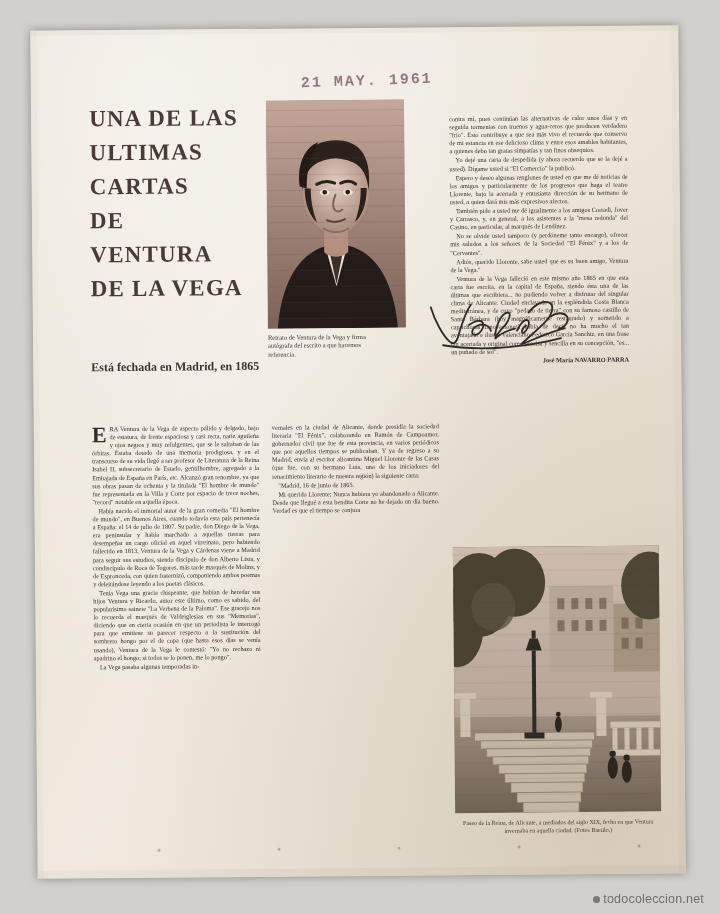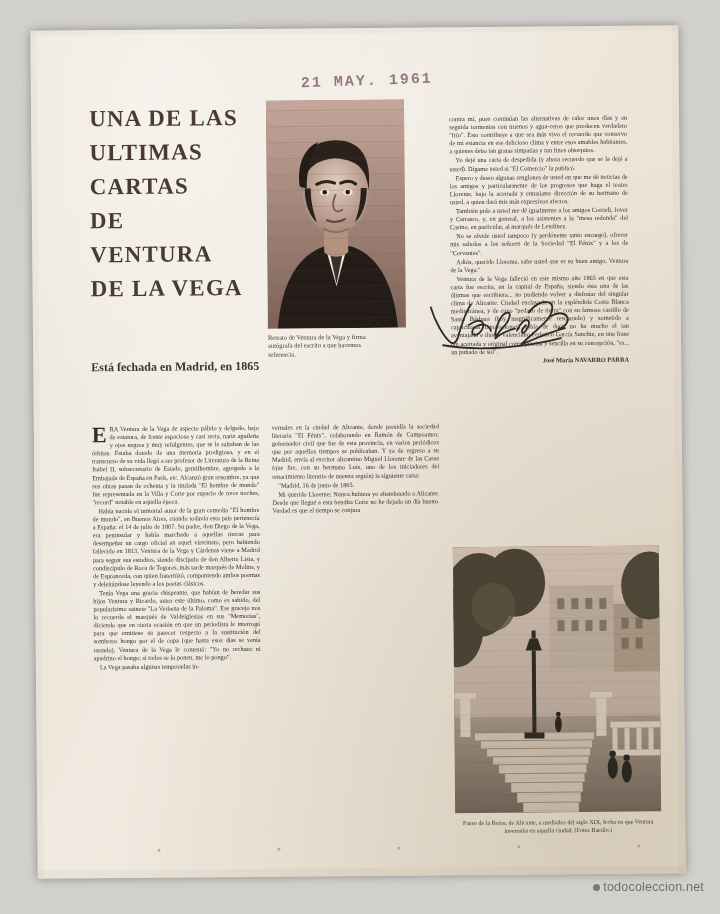--- a/index.html
+++ b/index.html
@@ -82,21 +82,21 @@
     position:absolute;left:418px;top:520px;width:206px;height:266px;
     background:#8e7c6c;overflow:hidden;
   }
   .photo-cap{
     position:absolute;left:418px;top:792px;width:206px;
     font-size:6px;line-height:8px;text-align:center;color:#3f3733;
   }
 
   
   .watermark{
-    position:absolute;right:16px;bottom:20px;
+    position:absolute;right:16px;bottom:8px;
     font-family:"Liberation Sans",sans-serif;
     font-size:12.5px;color:#5d5d5d;opacity:.85;letter-spacing:.2px;
   }
   .wm-dot{display:inline-block;width:7px;height:7px;border-radius:50%;
     background:#6a6a6a;margin-right:3px;vertical-align:middle;}
 
   
   .perf{position:absolute;bottom:26px;width:3px;height:3px;border-radius:50%;background:rgba(90,75,60,.35);}
 </style>
 </head>

